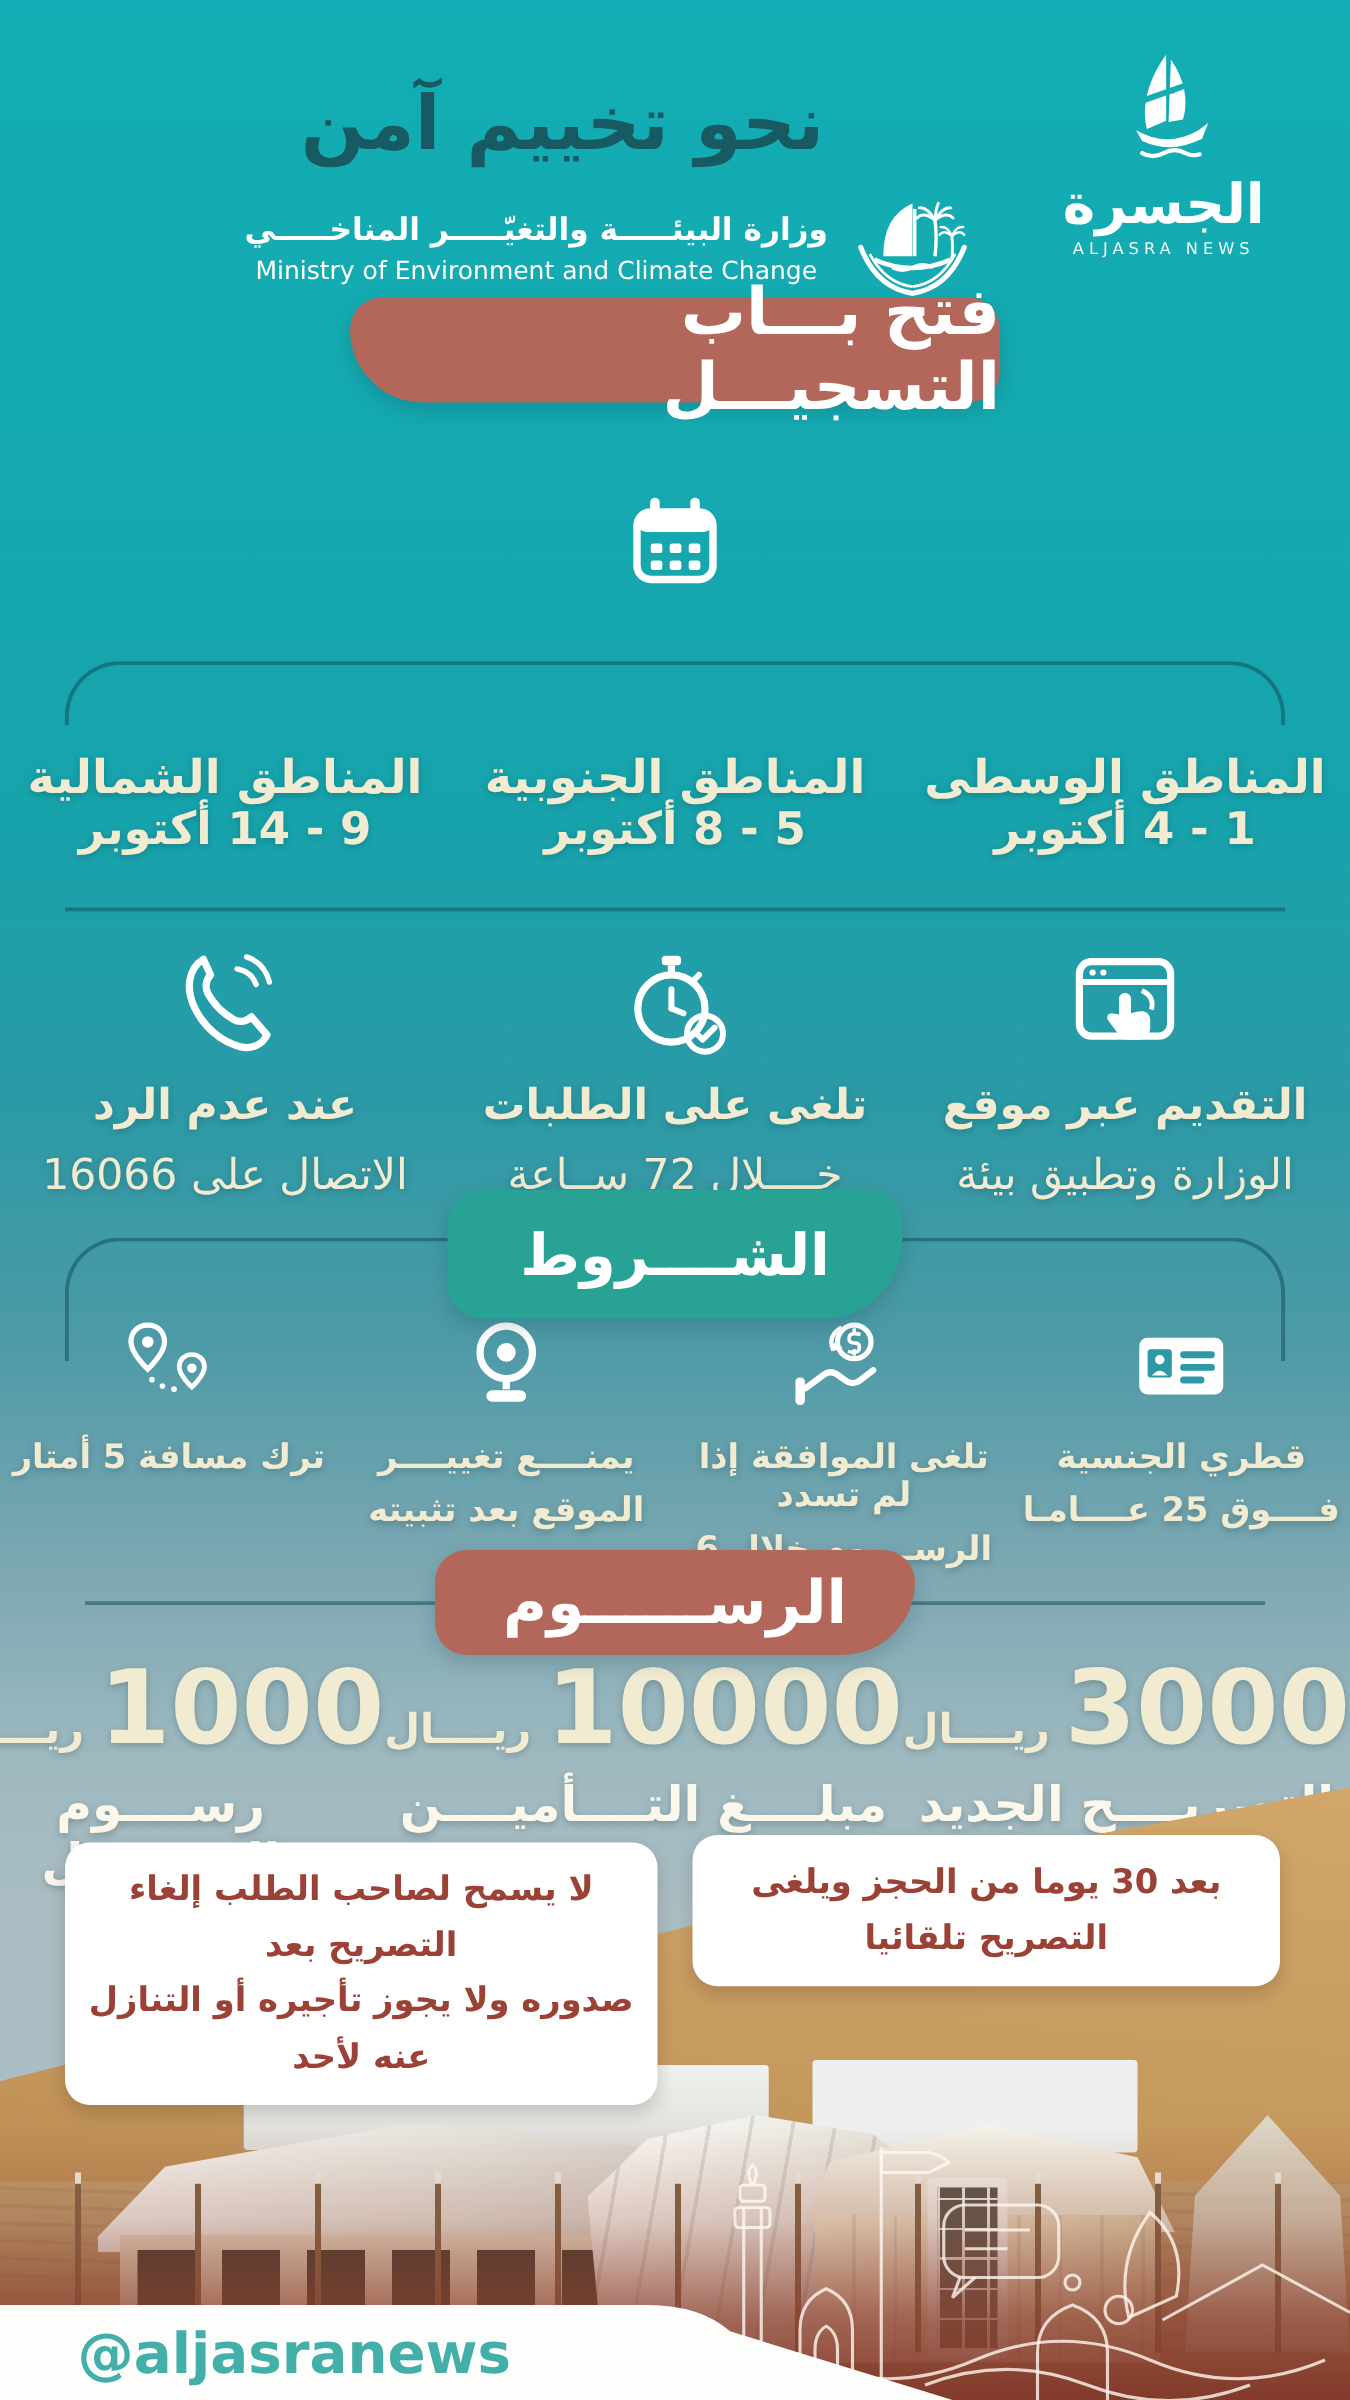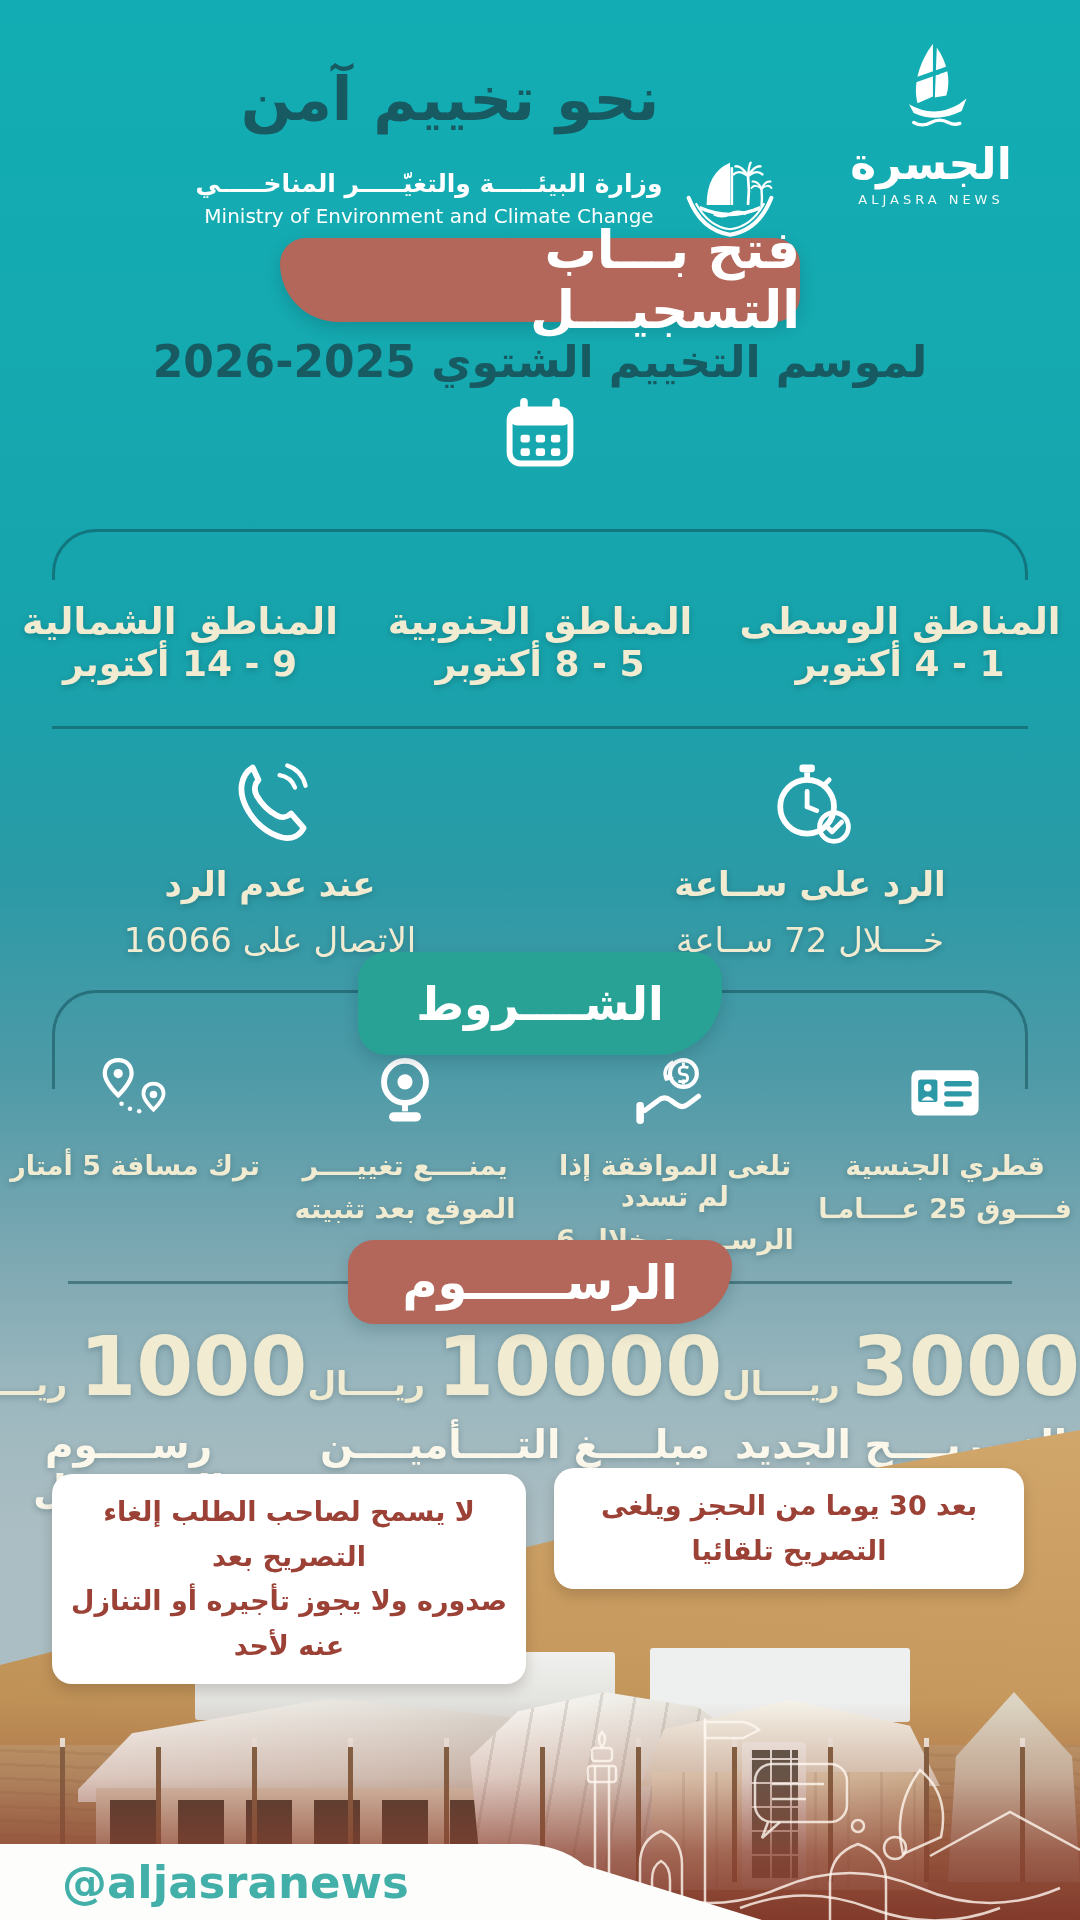--- a/index.html
+++ b/index.html
@@ -169,21 +169,20 @@
         <path d="M95 42 q-7 -6 -11 -1 M95 42 q7 -6 11 -1 M95 42 q-4 -9 -10 -8 M95 42 q4 -9 10 -8" stroke="#fff" stroke-width="2.2" fill="none" stroke-linecap="round"></path>
         <path d="M42 70 q9 5 18 0 q9 -5 18 0" stroke="#fff" stroke-width="3" fill="none"></path>
         <path d="M14 52 Q28 88 60 93 Q92 88 106 52" stroke="#fff" stroke-width="4.5" fill="none" stroke-linecap="round"></path>
         <path d="M22 58 Q36 84 60 87" stroke="#fff" stroke-width="2.4" fill="none"></path>
         <path d="M98 58 Q84 84 60 87" stroke="#fff" stroke-width="2.4" fill="none"></path>
       </svg>
     </span>
   </div>
 
   <div class="abs badge badge-open">فتح بـــاب التسجيـــل</div>
-  <div class="abs ctr subtitle">لموسم التخييم الشتوي 2025-2026</div>
 
   <div class="abs ctr calendar-wrap">
     <svg viewBox="0 0 100 90">
       <rect x="14" y="16" width="72" height="64" rx="13" fill="none" stroke="#fff" stroke-width="7"></rect>
       <rect x="14" y="16" width="72" height="19" rx="9" fill="#fff"></rect>
       <line x1="31" y1="7" x2="31" y2="24" stroke="#fff" stroke-width="9" stroke-linecap="round"></line>
       <line x1="69" y1="7" x2="69" y2="24" stroke="#fff" stroke-width="9" stroke-linecap="round"></line>
       <rect x="27" y="46" width="11" height="9" rx="2.5" fill="#fff"></rect>
         <rect x="45" y="46" width="11" height="9" rx="2.5" fill="#fff"></rect>
         <rect x="63" y="46" width="11" height="9" rx="2.5" fill="#fff"></rect>
@@ -207,31 +206,45 @@
       <div class="region-name">المناطق الشمالية</div>
       <div class="region-dates rtl">9 - 14 أكتوبر</div>
     </div>
   </div>
   <div class="abs hline divider1"></div>
 
   <div class="abs row services">
     <div class="col cream">
       <div class="icon-box">
         <svg viewBox="0 0 100 100">
+          <rect x="12" y="16" width="76" height="62" rx="10" fill="none" stroke="#fff" stroke-width="6"></rect>
+          <line x1="13" y1="33" x2="87" y2="33" stroke="#fff" stroke-width="5"></line>
+          <circle cx="23" cy="25" r="2.6" fill="#fff"></circle>
+            <circle cx="32" cy="25" r="2.6" fill="#fff"></circle>
+          <path d="M64 40 q11 5 8 16" stroke="#fff" stroke-width="4" fill="none"></path>
+          <path d="M50 42 c3 0 5 2 5 5 v12 l4 -1 c8 -2 12 1 12 7 v6 c0 6 -4 10 -10 10 h-8 c-3 0 -6 -1 -8 -4 l-9 -12 c-2 -3 0 -6 3 -6 l6 1 v-13 c0 -3 2 -5 5 -5 z" fill="#fff"></path>
+        </svg>
+      </div>
+      <div class="service-l1">التقديم عبر موقع</div>
+      <div class="service-l2">الوزارة وتطبيق بيئة</div>
+    </div>
+    <div class="col cream">
+      <div class="icon-box">
+        <svg viewBox="0 0 100 100">
           <circle cx="47" cy="55" r="28" fill="none" stroke="#fff" stroke-width="6"></circle>
           <rect x="39" y="11" width="16" height="8" rx="3" fill="#fff"></rect>
           <line x1="47" y1="19" x2="47" y2="27" stroke="#fff" stroke-width="6"></line>
           <line x1="70" y1="27" x2="64" y2="33" stroke="#fff" stroke-width="5" stroke-linecap="round"></line>
           <line x1="47" y1="55" x2="47" y2="39" stroke="#fff" stroke-width="5" stroke-linecap="round"></line>
           <line x1="47" y1="55" x2="57" y2="59" stroke="#fff" stroke-width="5" stroke-linecap="round"></line>
           <circle cx="75" cy="76" r="15" fill="none" stroke="#fff" stroke-width="5"></circle>
           <path d="M68 76 l5 5 l10 -10" stroke="#fff" stroke-width="5" fill="none" stroke-linecap="round" stroke-linejoin="round"></path>
         </svg>
       </div>
-      <div class="service-l1">الرد على ســاعة</div>
+      <div class="service-l1">تلغى على الطلبات</div>
       <div class="service-l2 rtl">خــــلال 72 ســاعة</div>
     </div>
     <div class="col cream">
       <div class="icon-box">
         <svg viewBox="0 0 100 100">
           <path d="M32 14 C19 22 17 39 25 55 C33 71 47 83 63 87 C73 89 81 85 85 77 L72 62 C68 66 62 67 57 64 C48 59 41 52 36 43 C33 38 34 31 38 27 Z" fill="none" stroke="#fff" stroke-width="6" stroke-linejoin="round"></path>
           <path d="M60 22 q12 2 16 13" stroke="#fff" stroke-width="4.5" fill="none" stroke-linecap="round"></path>
           <path d="M68 12 q15 5 19 21" stroke="#fff" stroke-width="4.5" fill="none" stroke-linecap="round"></path>
         </svg>
       </div>

